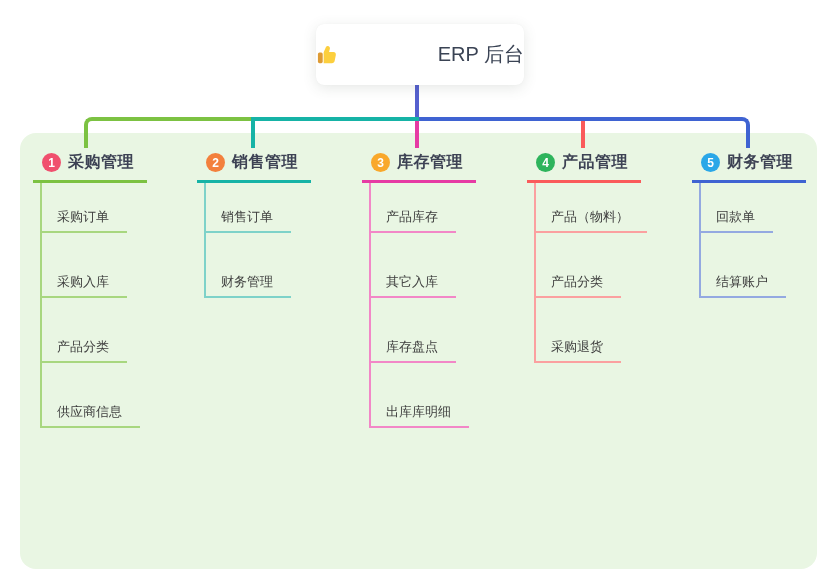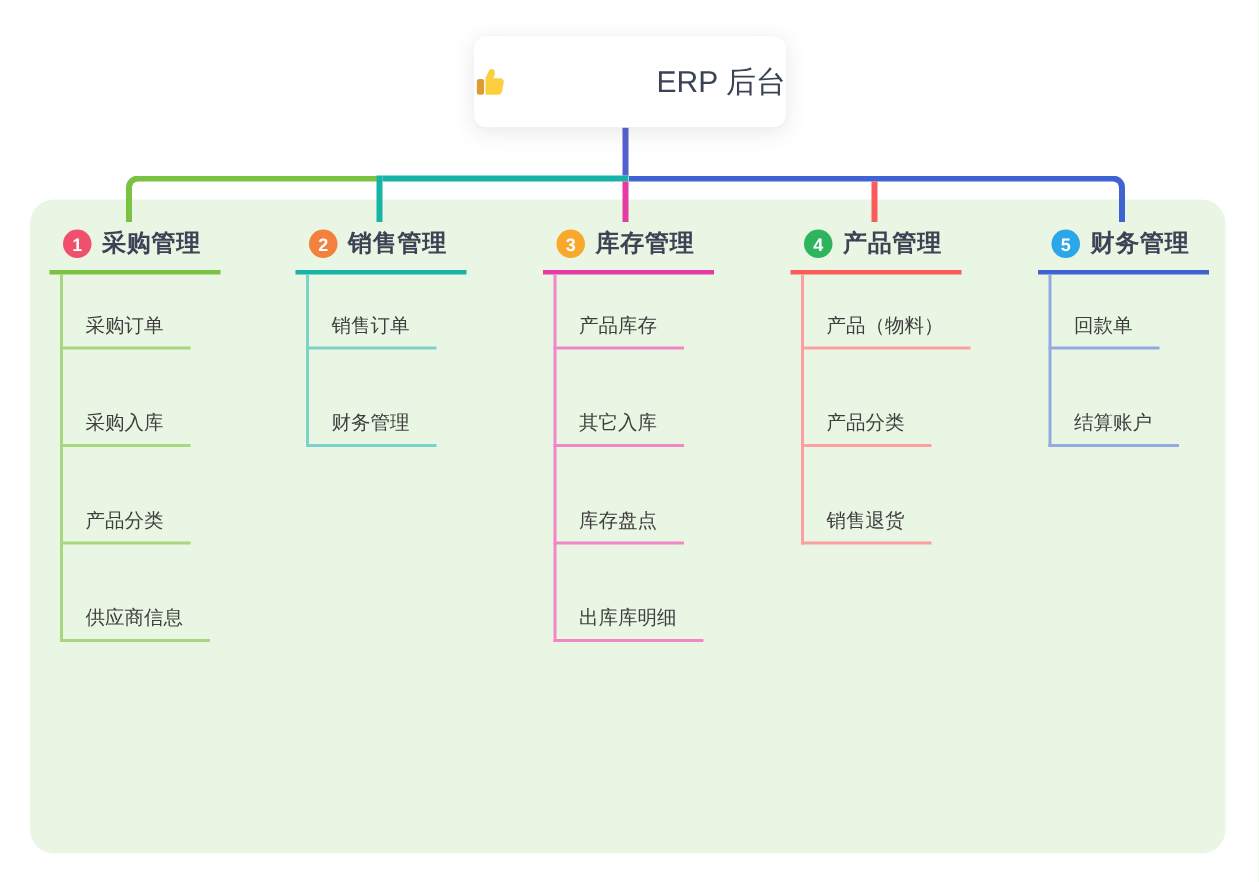--- a/index.html
+++ b/index.html
@@ -128,21 +128,21 @@
 </div>
 
 <div class="branch" style="left: 527px; --line: #fa5b5b; --child-line: #fba0a0; --badge: #2eb45c;">
   <div class="b-title">
     <span class="badge">4</span>
     <span class="b-label">产品管理</span>
   </div>
   <div class="children">
     <div class="child">产品（物料）</div>
     <div class="child">产品分类</div>
-    <div class="child">销售退货</div>
+    <div class="child">采购退货</div>
   </div>
 </div>
 
 <div class="branch" style="left: 692px; --line: #3f63d2; --child-line: #94a9e1; --badge: #2aa7e8;">
   <div class="b-title">
     <span class="badge">5</span>
     <span class="b-label">财务管理</span>
   </div>
   <div class="children">
     <div class="child">回款单</div>

